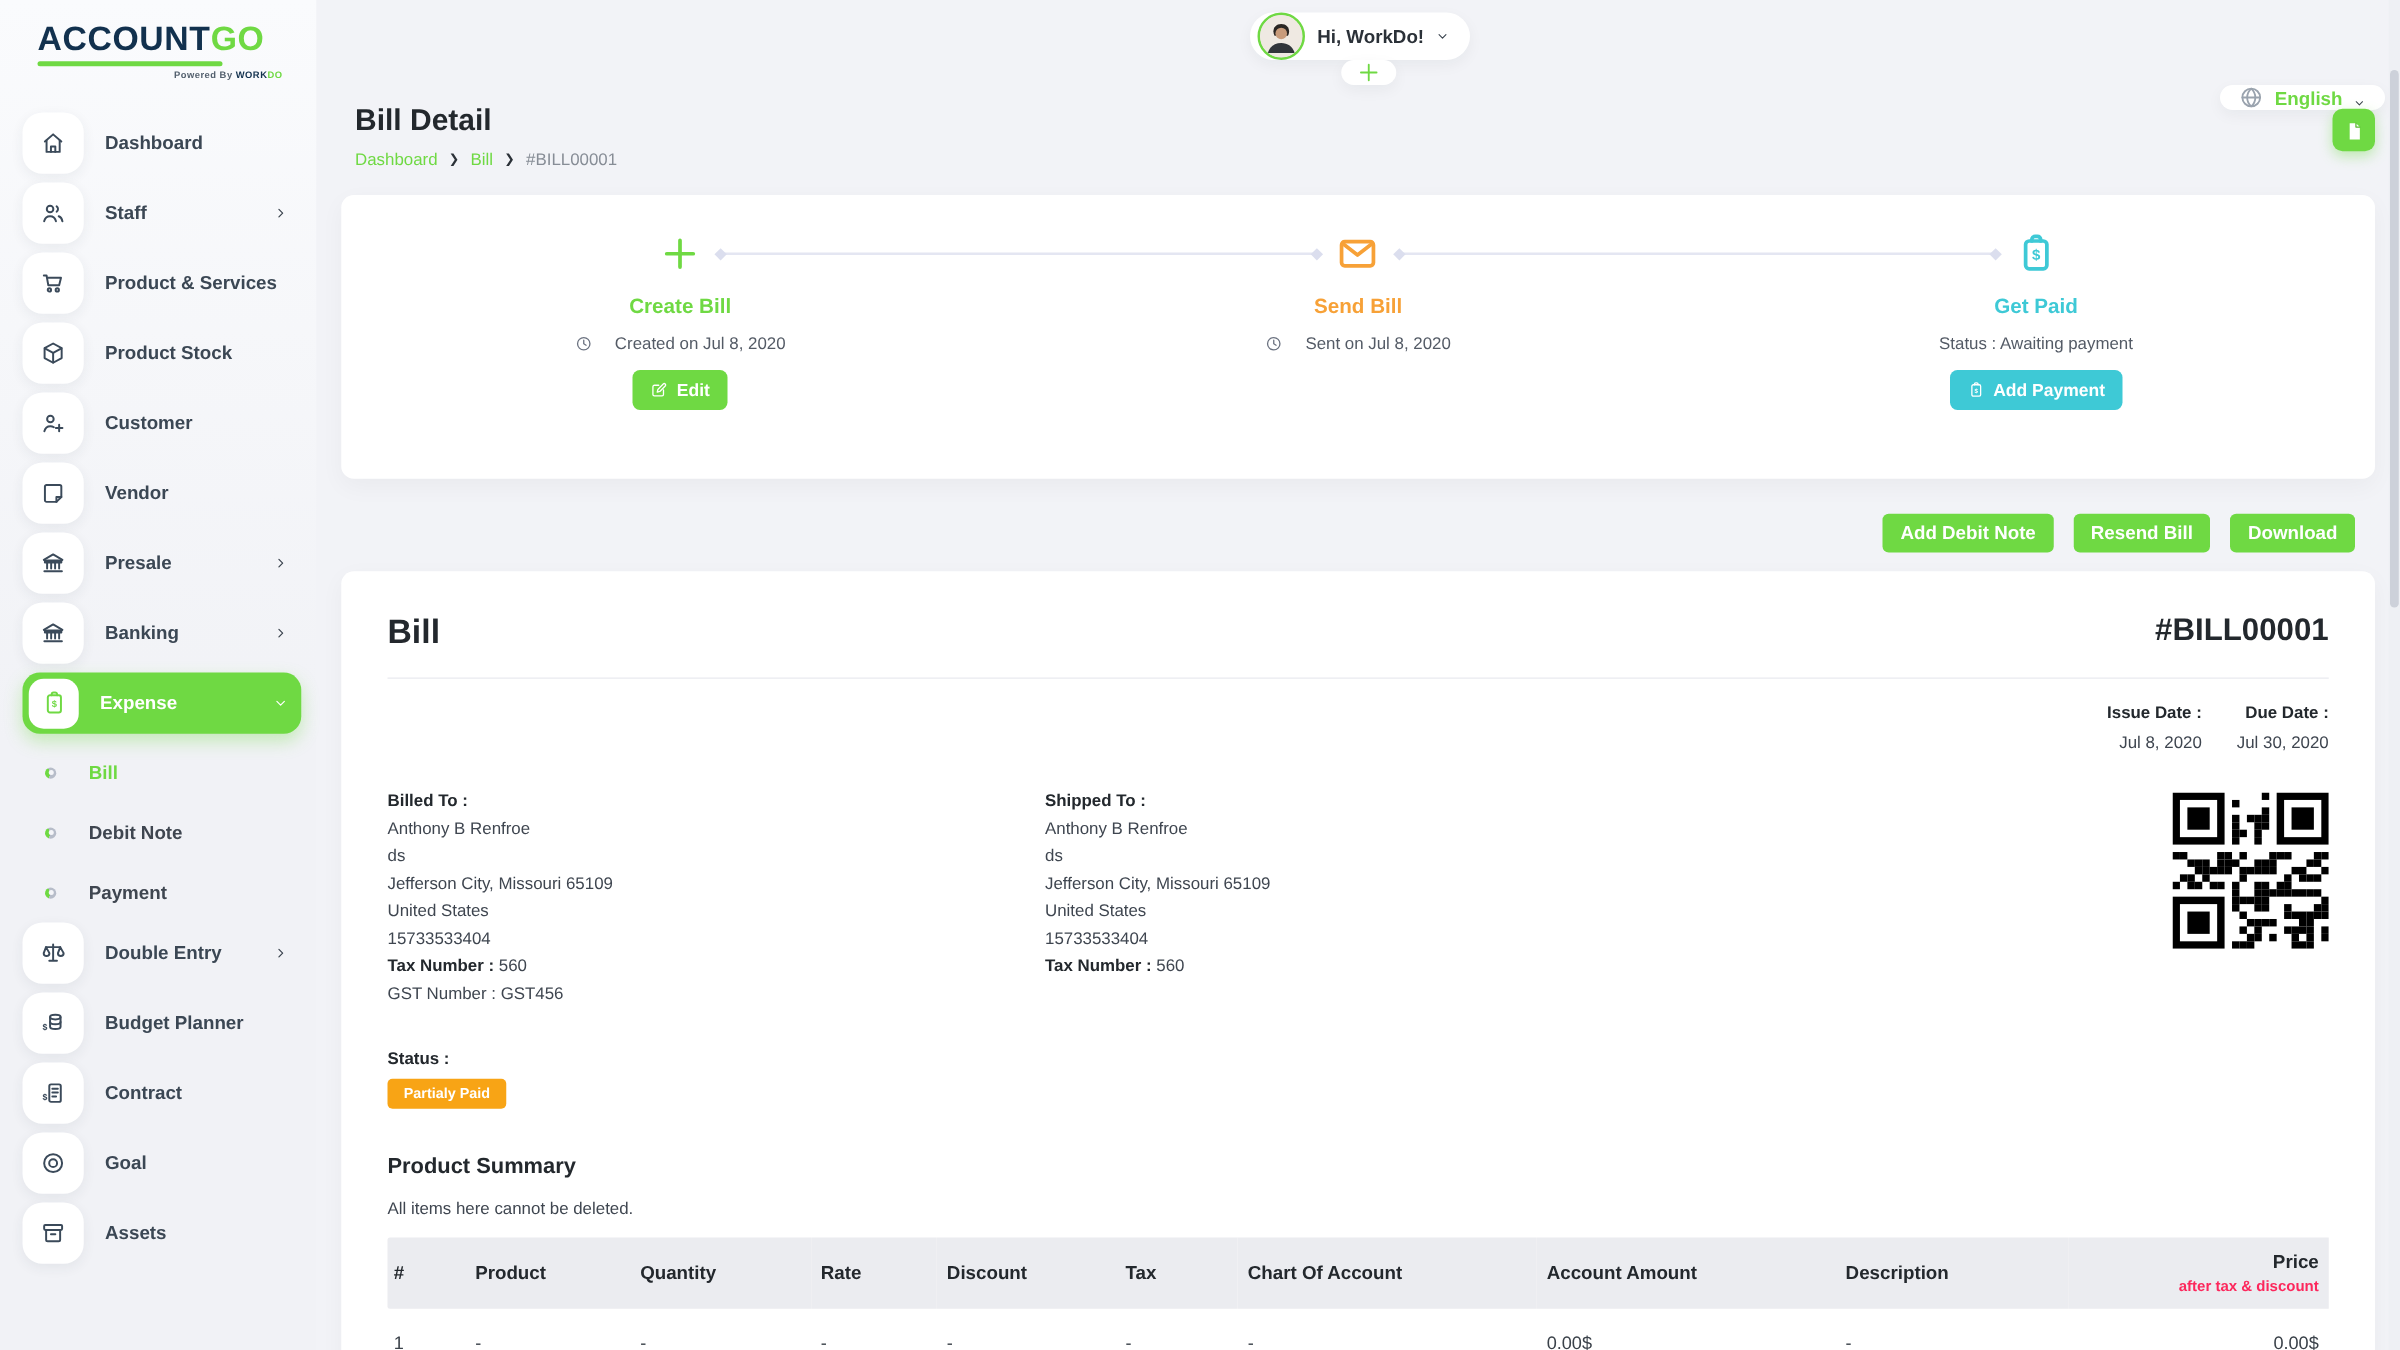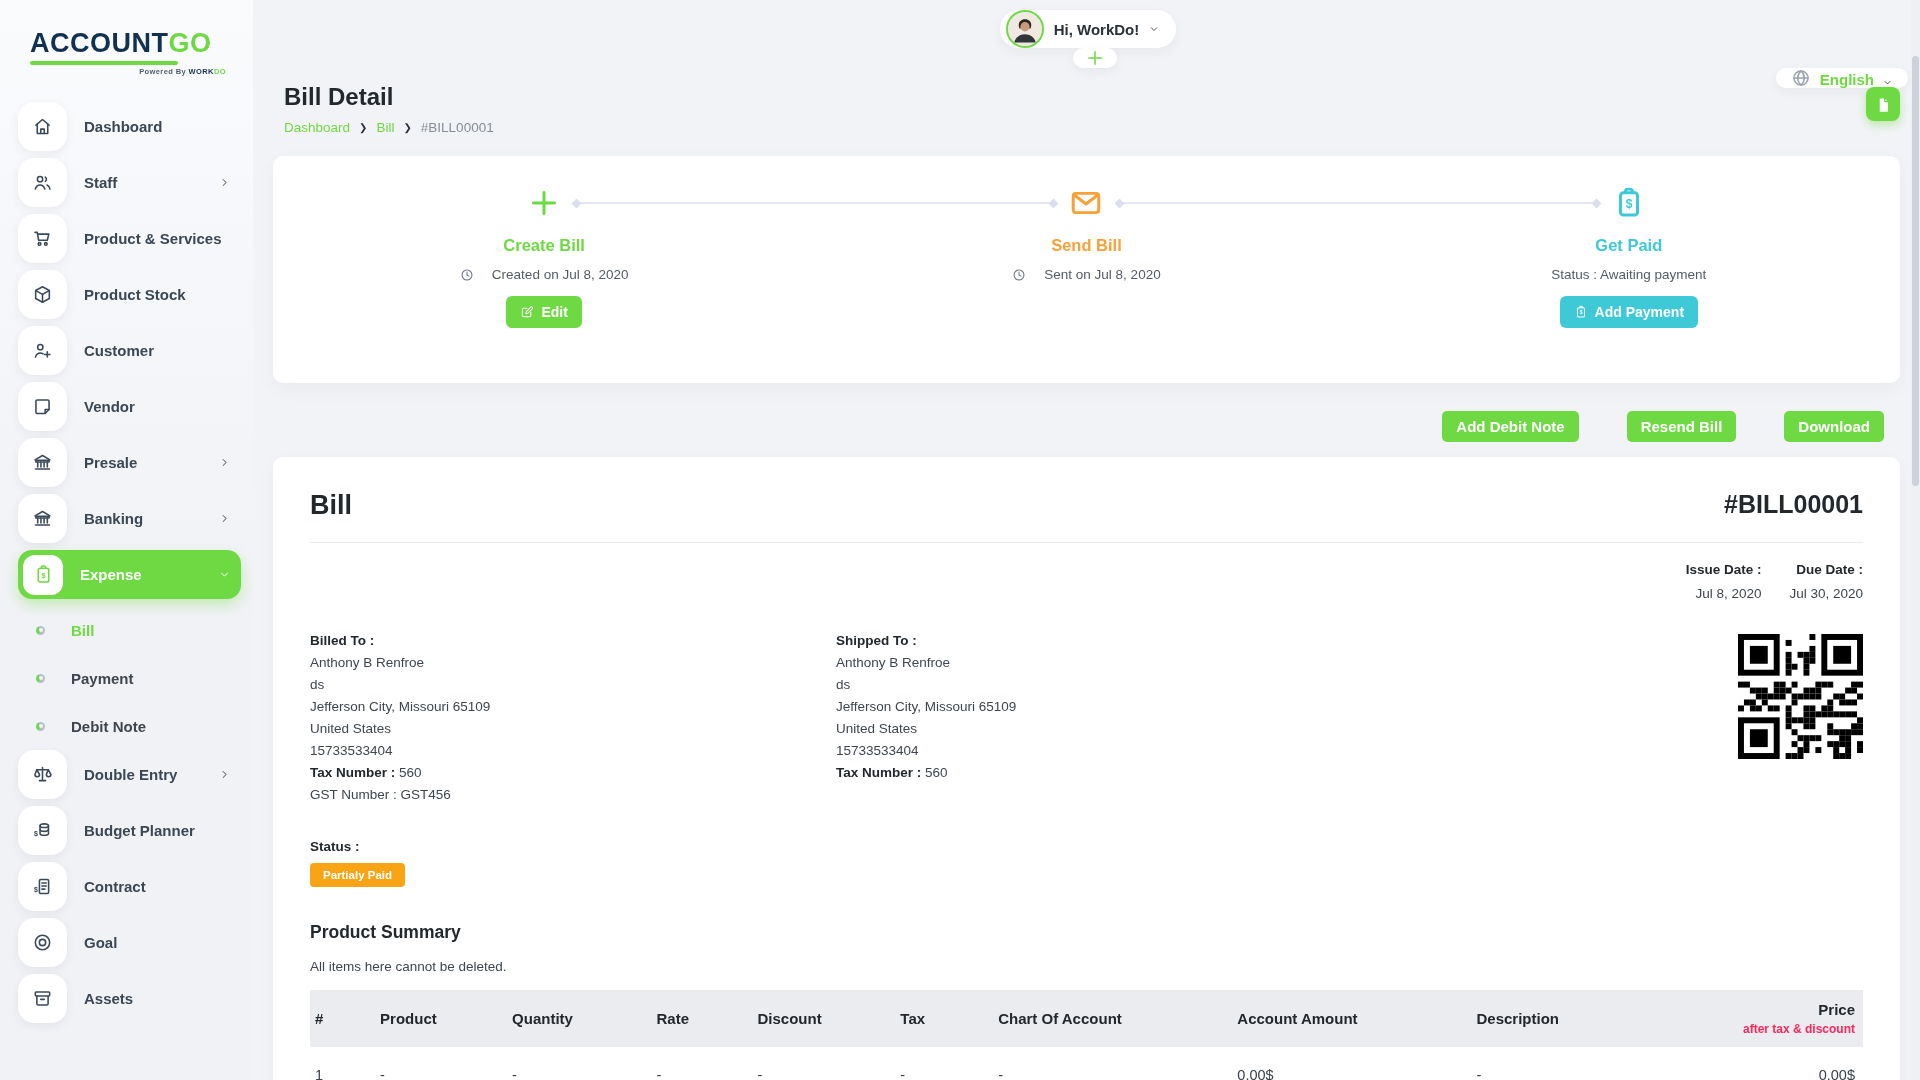--- a/index.html
+++ b/index.html
@@ -8,21 +8,21 @@
     --line:#e9eaf0; --lav:#e4e6f2;
   }
   *{margin:0;padding:0;box-sizing:border-box;}
   html,body{width:1920px;height:1080px;overflow:hidden;}
   body{background:#f2f3f7;font-family:"Liberation Sans","DejaVu Sans",sans-serif;color:var(--text);}
   svg{display:block;}
   .ic svg{width:100%;height:100%;fill:none;stroke:currentColor;stroke-width:1.8;stroke-linecap:round;stroke-linejoin:round;}
 
   
   .sidebar{position:absolute;left:0;top:0;width:253px;height:1080px;background:linear-gradient(180deg,#fafbfd,#f1f2f6 55%);z-index:2;}
-  .logo{padding:28px 0 0 30px;cursor:pointer;}
+  .logo{padding:16px 0 0 30px;cursor:pointer;}
   .logo-line1{font-size:27px;font-weight:800;letter-spacing:.5px;color:var(--navy);white-space:nowrap;}
   .logo-line1 .go{color:var(--primary);}
   .logo-bar{width:148px;height:4px;border-radius:2px;background:var(--primary);margin-top:2px;}
   .logo-powered{font-size:7.5px;font-weight:700;color:#53606e;text-align:right;width:196px;margin-top:2px;letter-spacing:.4px;}
   .logo-powered .wd{color:var(--navy);} .logo-powered .wd2{color:var(--primary);}
   .menu{padding:26px 0 0 18px;}
   .side-item{display:flex;align-items:center;height:49px;margin-bottom:7px;width:223px;cursor:pointer;border-radius:14px;position:relative;}
   .tile{width:49px;height:49px;border-radius:16px;background:#fff;box-shadow:0 3px 10px rgba(40,55,70,.07);display:flex;align-items:center;justify-content:center;color:#3b4a5a;flex:0 0 49px;}
   .tile .ic{width:21px;height:21px;}
   .side-label{margin-left:17px;font-size:15px;font-weight:600;color:#3b4754;}
@@ -71,21 +71,21 @@
   .step .big-ic{width:34px;height:34px;margin:0 auto;color:var(--tone);}
   .step .big-ic svg{stroke-width:2.1;}
   .step-title{margin-top:16px;font-size:16.5px;font-weight:700;color:var(--tone);}
   .step-meta{margin-top:12px;font-size:13.5px;color:var(--muted);display:flex;align-items:center;justify-content:center;gap:18px;}
   .step-meta .ic{width:14px;height:14px;color:#6b7280;}
   .step-btn{margin-top:14px;border:none;border-radius:6px;background:var(--tone);color:#fff;font-size:14px;font-weight:600;padding:8px 14px;display:inline-flex;align-items:center;gap:7px;cursor:pointer;font-family:inherit;}
   .step-btn .ic{width:14px;height:14px;}
   .t-green{--tone:var(--primary);} .t-orange{--tone:var(--orange);} .t-teal{--tone:var(--secondary);}
 
   .actions-row{margin-top:28px;display:flex;justify-content:flex-end;gap:16px;padding-right:16px;}
-  .action-btn{border:none;border-radius:5px;background:var(--primary);color:#fff;font-size:15px;font-weight:600;padding:7px 14px;cursor:pointer;font-family:inherit;margin-left:32px;}
+  .action-btn{border:none;border-radius:5px;background:var(--primary);color:#fff;font-size:15px;font-weight:600;padding:7px 14px;cursor:pointer;font-family:inherit;}
 
   
   .bill-card{margin-top:15px;background:#fff;border-radius:10px 10px 0 0;box-shadow:0 6px 20px rgba(30,32,37,.04);padding:33px 37px 40px;min-height:594px;}
   .bill-head{display:flex;justify-content:space-between;align-items:flex-start;}
   .bill-title{font-size:27px;font-weight:700;}
   .bill-no{font-size:25px;font-weight:700;}
   .divider{border:none;border-top:1px solid var(--line);margin-top:21px;}
   .dates{display:flex;justify-content:flex-end;gap:28px;margin-top:19px;}
   .date-col{text-align:right;font-size:13.5px;}
   .date-label{font-weight:700;color:var(--text);}
@@ -254,25 +254,25 @@
             <path d="M6.5 9.5l5.5 5.5 5.5-5.5"></path>
           </svg>
         </span>
       </div>
       <div class="side-sub active">
         <span class="bullet"></span>
         <span class="sub-label">Bill</span>
       </div>
       <div class="side-sub">
         <span class="bullet"></span>
-        <span class="sub-label">Payment</span>
+        <span class="sub-label">Debit Note</span>
       </div>
       <div class="side-sub">
         <span class="bullet"></span>
-        <span class="sub-label">Debit Note</span>
+        <span class="sub-label">Payment</span>
       </div>
       <div class="side-item">
         <span class="tile">
           <span class="ic" style="width:21px;height:21px">
             <svg viewBox="0 0 24 24">
               <path d="M12 4v15M8.5 19h7M5.5 6.5h13"></path>
               <path d="M5.5 6.5L3.4 12a2.6 2.6 0 005.2 0z"></path>
               <path d="M18.5 6.5L16.4 12a2.6 2.6 0 005.2 0z"></path>
             </svg>
           </span>

